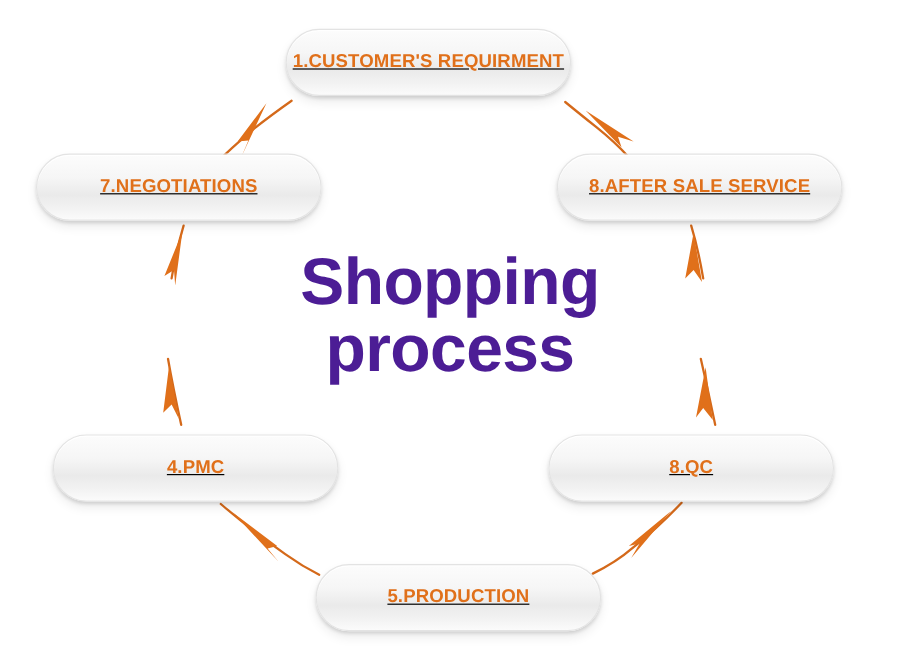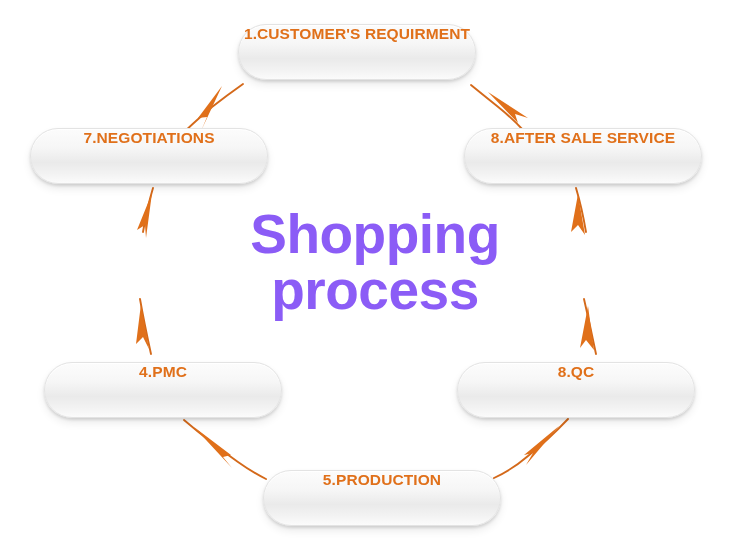--- a/index.html
+++ b/index.html
@@ -30,36 +30,37 @@
     width: 750px;
     height: 545px;
     z-index: 1;
   }
 
   
   .step-box {
     position: absolute;
     z-index: 2;
     display: flex;
-    align-items: flex-start;
+    align-items: center;
     justify-content: center;
     box-sizing: border-box;
     height: 56px;
     border-radius: 28px;
     background: linear-gradient(to bottom,
         #fcfcfc 0%,
         #f6f6f6 35%,
         #eaeaea 62%,
         #f2f2f2 82%,
         #fbfbfb 100%);
     border: 1px solid #e3e3e3;
     box-shadow:
        0 2px 3px rgba(0,0,0,0.13),
        0 5px 9px rgba(0,0,0,0.08),
        inset 0 1px 0 rgba(255,255,255,0.95);
+    text-decoration: underline;
   }
   .step-label {
     color: #E0701A;
     font-size: 15.5px;
     font-weight: bold;
     letter-spacing: 0.1px;
     white-space: nowrap;
     user-select: none;
   }
 
@@ -74,21 +75,21 @@
   #step-8 { left: 464px; top: 128px; width: 238px; }
 
   
   #center-title {
     position: absolute;
     z-index: 2;
     left: 230px;
     top: 208px;
     width: 290px;
     text-align: center;
-    color: #8b5cf6;
+    color: #4c1d95;
     font-size: 55px;
     font-weight: bold;
     line-height: 0.98;
     letter-spacing: -0.5px;
     user-select: none;
   }
   #center-title .title-line { display: block; }
   #center-title .title-line-2 { margin-top: 2px; }
 </style>
 </head>

